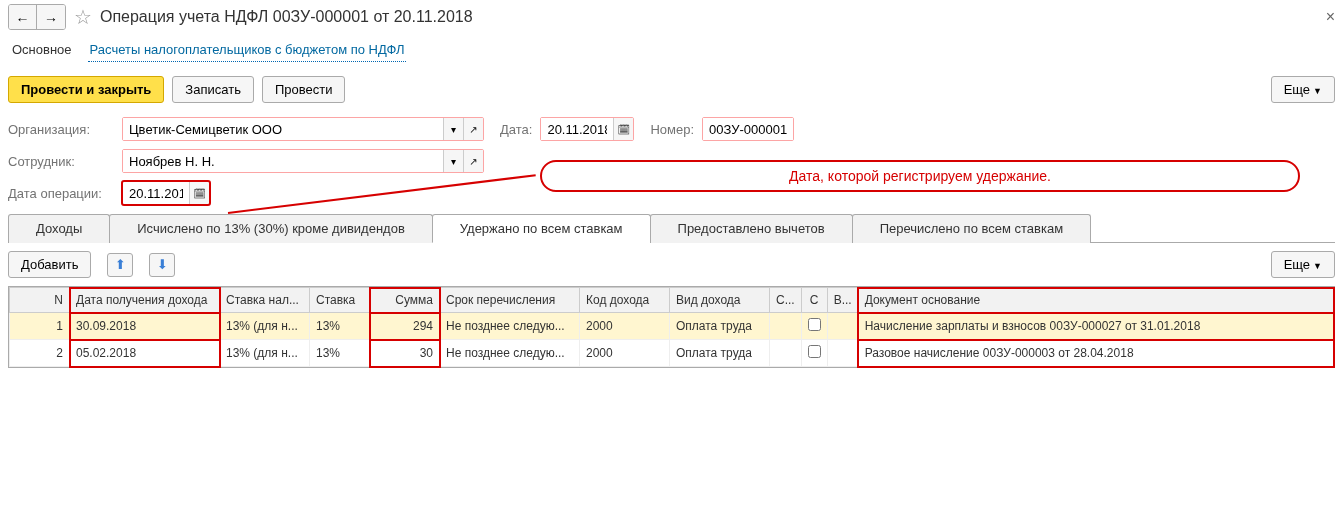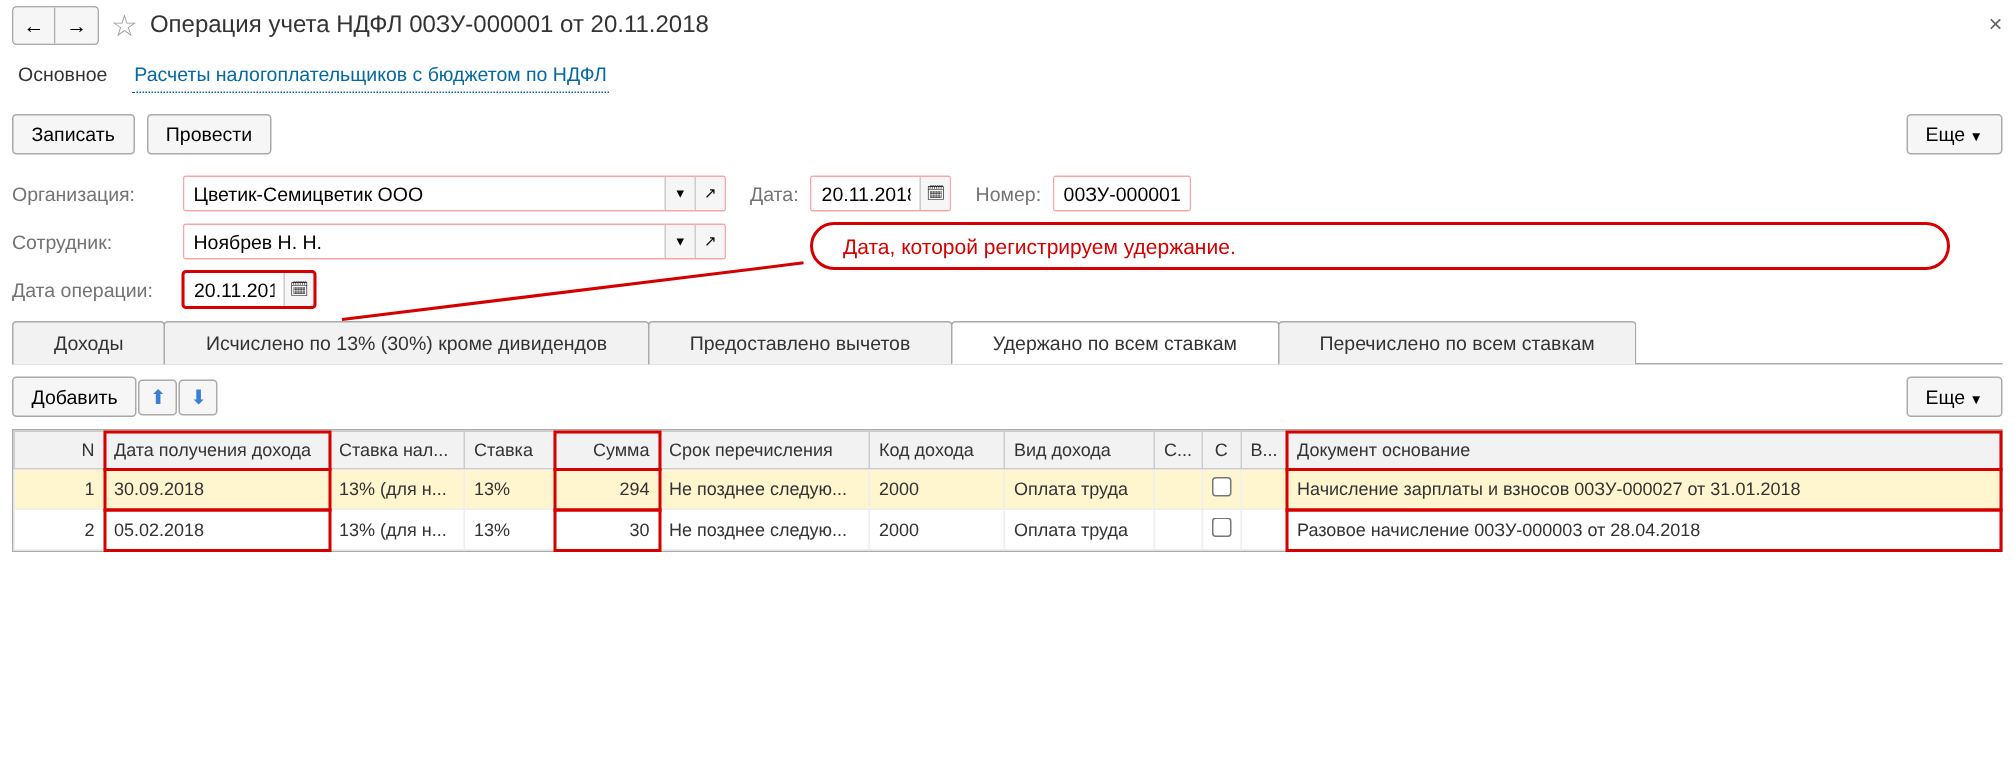--- a/index.html
+++ b/index.html
@@ -32,21 +32,21 @@
 .input-combo { display: flex; align-items: center; border: 1px solid #fca5a5; border-radius: 2px; height: 24px; background: #fff; }
 .input-combo input { border: none; padding: 0 6px; height: 22px; font-size: 13px; outline: none; }
 .input-btn { width: 20px; height: 22px; border: none; border-left: 1px solid #ccc; background: #f6f6f6; cursor: pointer; font-size: 10px; display: flex; align-items: center; justify-content: center; }
 
 
 .section-tabs { display: flex; border-bottom: 1px solid #aaa; margin-top: 6px; }
 .section-tab { padding: 6px 27px; border: 1px solid #aaa; border-bottom: none; background: #f2f2f2; margin-right: -1px; cursor: pointer; border-radius: 3px 3px 0 0; position: relative; top: 1px; }
 .section-tab.active { background: #fff; border-bottom: 1px solid #fff; }
 
 
-.sub-toolbar { display: flex; gap: 1px; padding: 8px 0; align-items: center; }
+.sub-toolbar { display: flex; gap: 16px; padding: 8px 0; align-items: center; }
 .icon-btn { width: 26px; height: 24px; border: 1px solid #aaa; background: #f6f6f6; border-radius: 3px; cursor: pointer; display: flex; align-items: center; justify-content: center; }
 .arrow-up { color: #3a7fd6; }
 .arrow-down { color: #3a7fd6; }
 
 
 .table-wrap { border: 1px solid #aaa; }
 table { width: 100%; border-collapse: collapse; }
 th { background: #f2f2f2; border: 1px solid #ccc; padding: 5px 6px; text-align: left; font-weight: normal; font-size: 12px; white-space: nowrap; overflow: hidden; text-overflow: ellipsis; }
 td { border: 1px solid #eee; padding: 5px 6px; font-size: 12px; white-space: nowrap; overflow: hidden; text-overflow: ellipsis; }
 tr.selected td { background: #fff6d0; }
@@ -86,20 +86,21 @@
   <span class="page-title">Операция учета НДФЛ 00ЗУ-000001 от 20.11.2018</span>
   <span class="close-x">×</span>
 </div>
 
 <div class="top-tabs">
   <span class="top-tab">Основное</span>
   <span class="top-tab link">Расчеты налогоплательщиков с бюджетом по НДФЛ</span>
 </div>
 
 <div class="toolbar">
+  <button class="btn primary">Провести и закрыть</button>
   <button class="btn">Записать</button>
   <button class="btn">Провести</button>
   <button class="btn more"><span>Еще</span><span class="dropdown-chev">▼</span></button>
 </div>
 
 <div class="form-row">
   <span class="form-label">Организация:</span>
   <div class="input-combo">
     <input style="width: 320px;" value="Цветик-Семицветик ООО">
     <button class="input-btn">▾</button>
@@ -129,22 +130,22 @@
   <span class="form-label">Дата операции:</span>
   <div class="input-combo red-border">
     <input style="width: 66px;" value="20.11.2018">
     <button class="input-btn">🗓</button>
   </div>
 </div>
 
 <div class="section-tabs">
   <div class="section-tab">Доходы</div>
   <div class="section-tab">Исчислено по 13% (30%) кроме дивидендов</div>
+  <div class="section-tab active">Удержано по всем ставкам</div>
   <div class="section-tab">Предоставлено вычетов</div>
-  <div class="section-tab active">Удержано по всем ставкам</div>
   <div class="section-tab">Перечислено по всем ставкам</div>
 </div>
 
 <div class="sub-toolbar">
   <button class="btn">Добавить</button>
   <button class="icon-btn arrow-up">⬆</button>
   <button class="icon-btn arrow-down">⬇</button>
   <button class="btn more" style="margin-left:auto"><span>Еще</span><span class="dropdown-chev">▼</span></button>
 </div>
 
@@ -192,21 +193,21 @@
       <td>Оплата труда</td>
       <td></td>
       <td style="text-align:center"><input type="checkbox" style=""></td>
       <td></td>
       <td class="red-border">Разовое начисление 00ЗУ-000003 от 28.04.2018</td>
     </tr>
   </tbody>
 </table>
 </div>
 
-<div class="annotation" style="left:540px; top:148px; width:760px; ">Дата, которой регистрируем удержание.</div>
+<div class="annotation" style="left:540px; top:160px; width:760px; text-align:center;">Дата, которой регистрируем удержание.</div>
 <div class="line" style="left:228px; top:212px; width:310px; height:2px; transform-origin:left; transform:rotate(-7deg);"></div>
 
 <div class="annotation" style="left:55px; top:440px;">Даты получения дохода</div>
 <div class="line" style="left:120px; top:378px; width:2px; height:62px; transform:rotate(-10deg);"></div>
 
 <div class="annotation" style="left:420px; top:425px;">Суммы по документам</div>
 <div class="line" style="left:450px; top:378px; width:2px; height:48px; transform:rotate(15deg);"></div>
 
 <div class="annotation" style="left:700px; top:425px;">Документы основания</div>
 <div class="line" style="left:880px; top:378px; width:180px; height:2px; transform-origin:left; transform:rotate(18deg);"></div>

